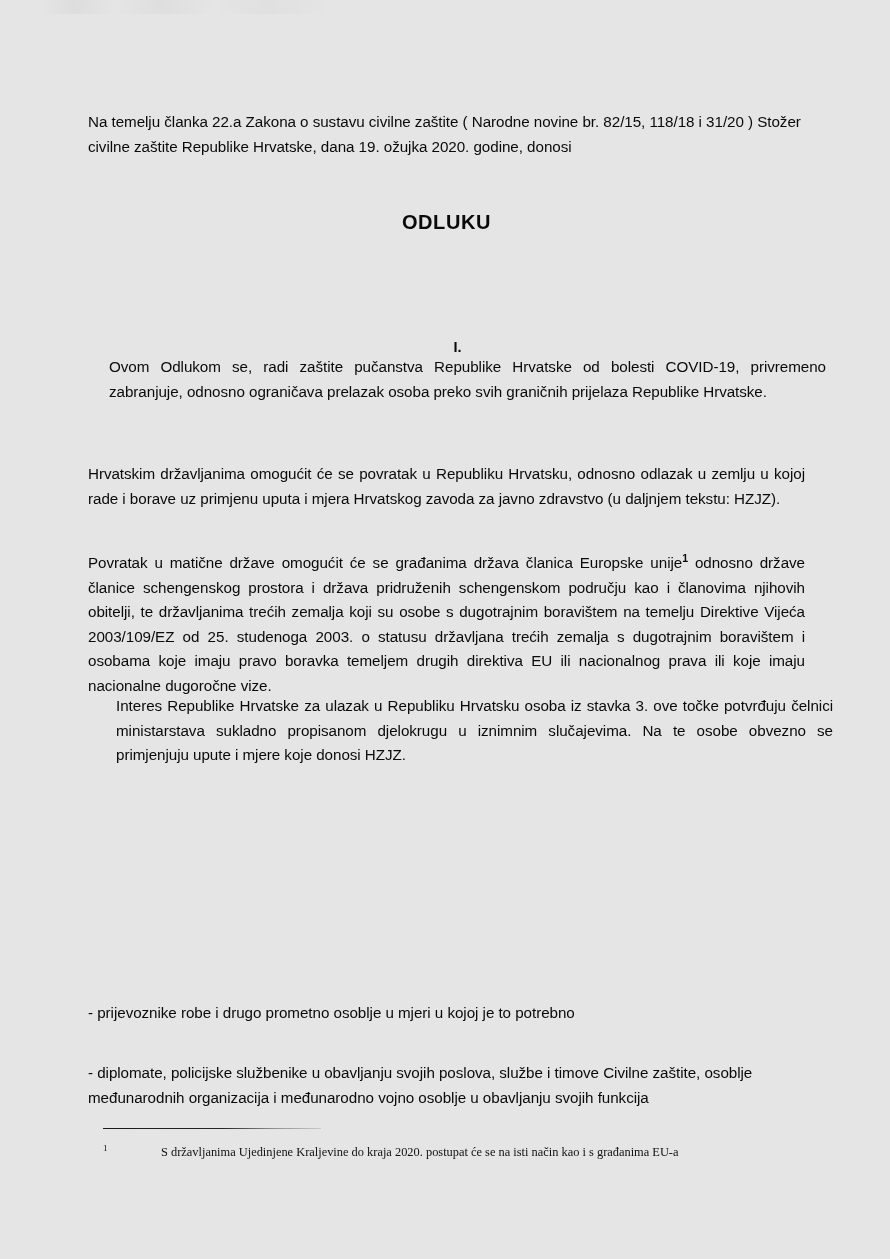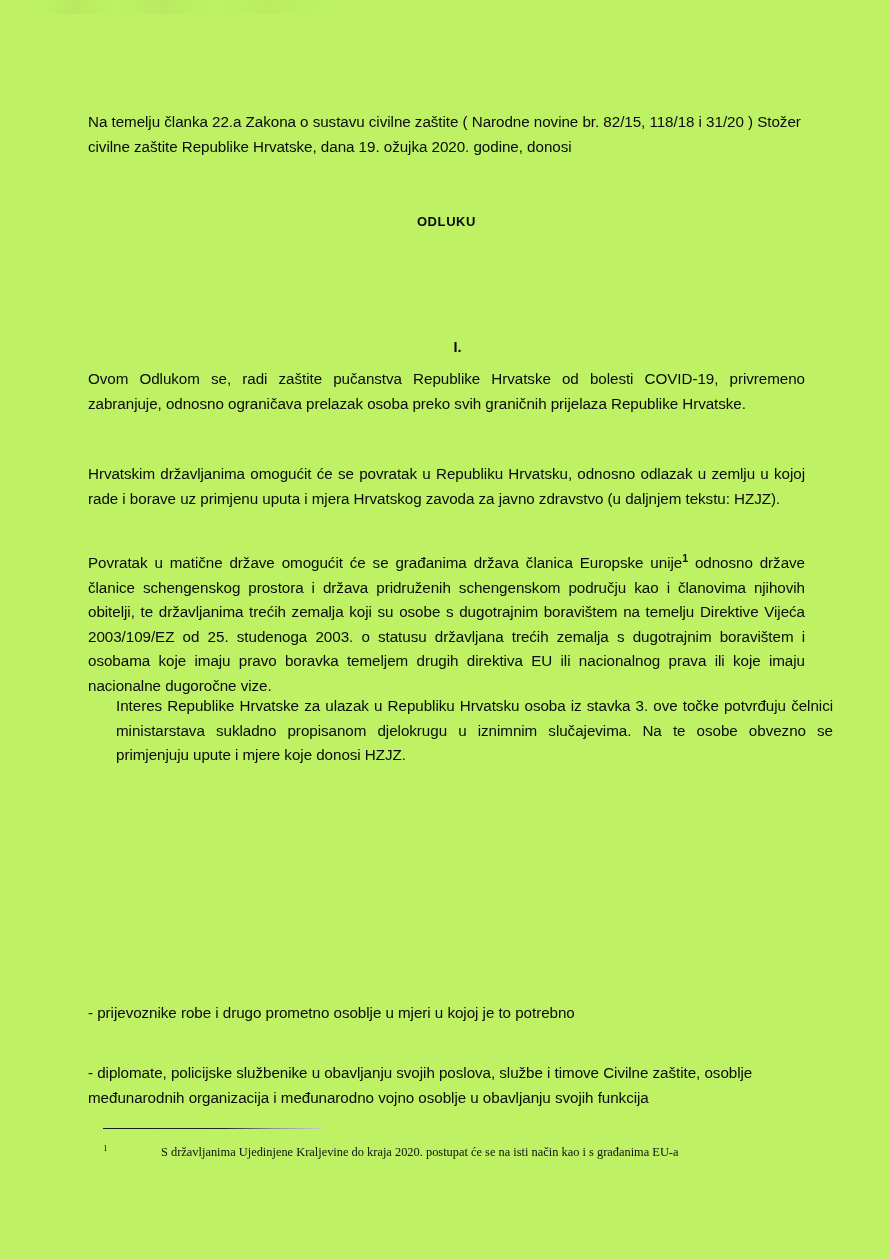--- a/index.html
+++ b/index.html
@@ -5,21 +5,21 @@
 <style>
   html, body {
     margin: 0;
     padding: 0;
     background: #ffffff;
   }
   .page {
     position: relative;
     width: 890px;
     height: 1259px;
-    background: #bef264;
+    background: #e5e5e5;
     overflow: hidden;
     font-family: "Liberation Sans", sans-serif;
     color: #0a0a0a;
     -webkit-font-smoothing: none;
   }
   
   .scan-smudge {
     position: absolute;
     top: 0px;
     left: 40px;
@@ -49,21 +49,21 @@
     letter-spacing: -0.05px;
   }
   p.para.flush {
     text-align: left;
   }
   .heading-center {
     position: absolute;
     left: 88px;
     width: 717px;
     text-align: center;
-    font-size: 13px;
+    font-size: 20px;
     line-height: 24.6px;
   }
   .heading-center.bold {
     font-weight: bold;
     letter-spacing: 0.6px;
   }
   .numeral {
     position: absolute;
     width: 717px;
     left: 88px;
@@ -115,21 +115,21 @@
 
   <div class="body-block" style="top:110px;">
     <p class="para flush">Na temelju članka 22.a Zakona o sustavu civilne zaštite ( Narodne novine br. 82/15, 118/18 i 31/20 ) Stožer civilne zaštite Republike Hrvatske, dana 19. ožujka 2020. godine, donosi</p>
   </div>
 
   <div class="heading-center bold" style="top:210px;">ODLUKU</div>
 
 
   <div class="numeral" style="top:337px;">I.</div>
 
-  <div class="body-block" style="top:367px;">
+  <div class="body-block" style="top:355px;margin-left:21px;">
     <p class="para">Ovom Odlukom se, radi zaštite pučanstva Republike Hrvatske od bolesti COVID-19, privremeno zabranjuje, odnosno ograničava prelazak osoba preko svih graničnih prijelaza Republike Hrvatske.</p>
   </div>
 
   <div class="body-block" style="top:462px;">
     <p class="para">Hrvatskim državljanima omogućit će se povratak u Republiku Hrvatsku, odnosno odlazak u zemlju u kojoj rade i borave uz primjenu uputa i mjera Hrvatskog zavoda za javno zdravstvo (u daljnjem tekstu: HZJZ).</p>
   </div>
 
   <div class="body-block" style="top:551px;">
     <p class="para"><span>Povratak u matične države omogućit će se građanima država članica Europske unije</span><sup class="fn">1</sup><span> odnosno države članice schengenskog prostora i država pridruženih schengenskom području kao i članovima njihovih obitelji, te državljanima trećih zemalja koji su osobe s dugotrajnim boravištem na temelju Direktive Vijeća 2003/109/EZ od 25. studenoga 2003. o statusu državljana trećih zemalja s dugotrajnim boravištem i osobama koje imaju pravo boravka temeljem drugih direktiva EU ili nacionalnog prava ili koje imaju nacionalne dugoročne vize.</span></p>
   </div>

